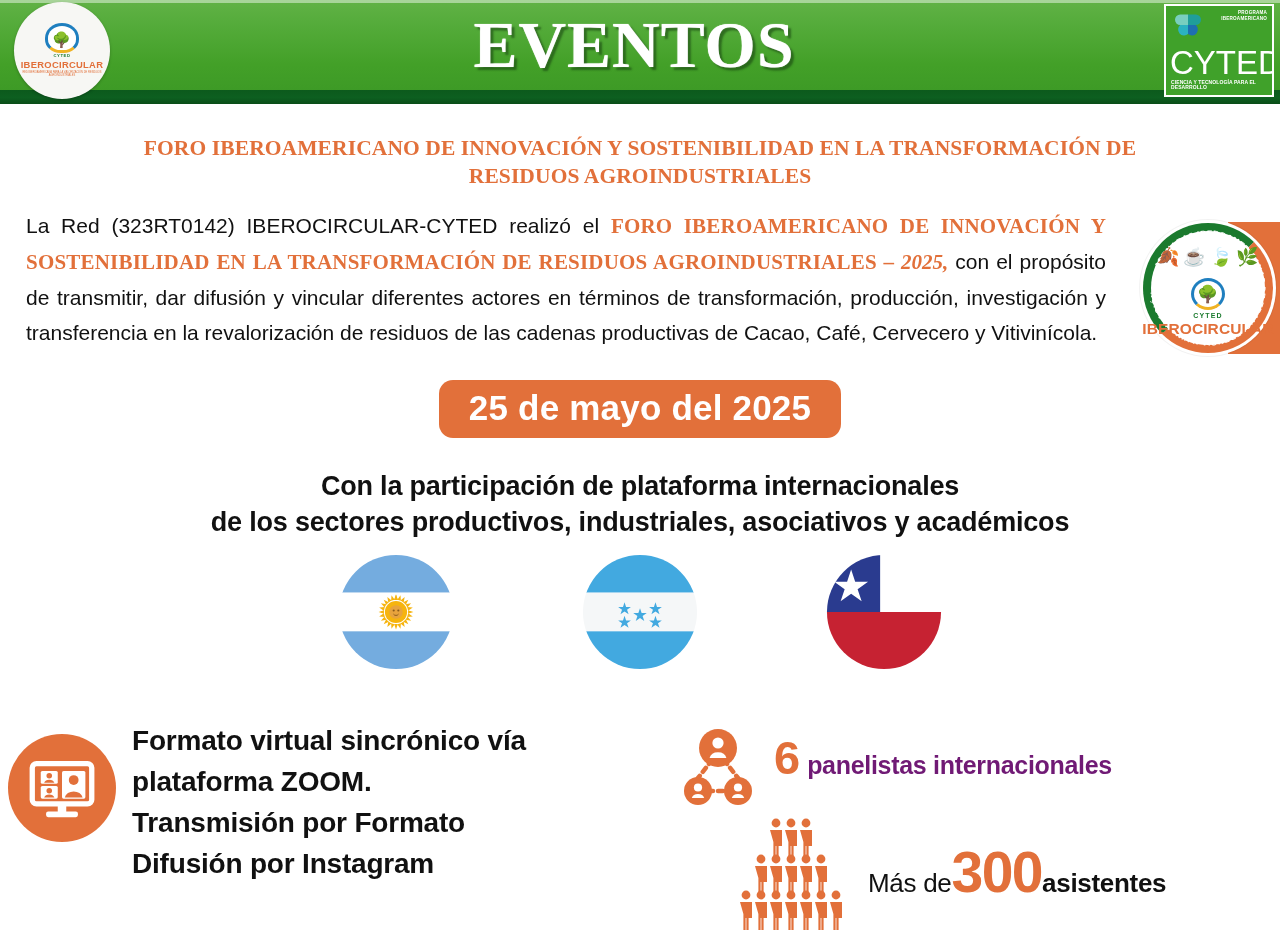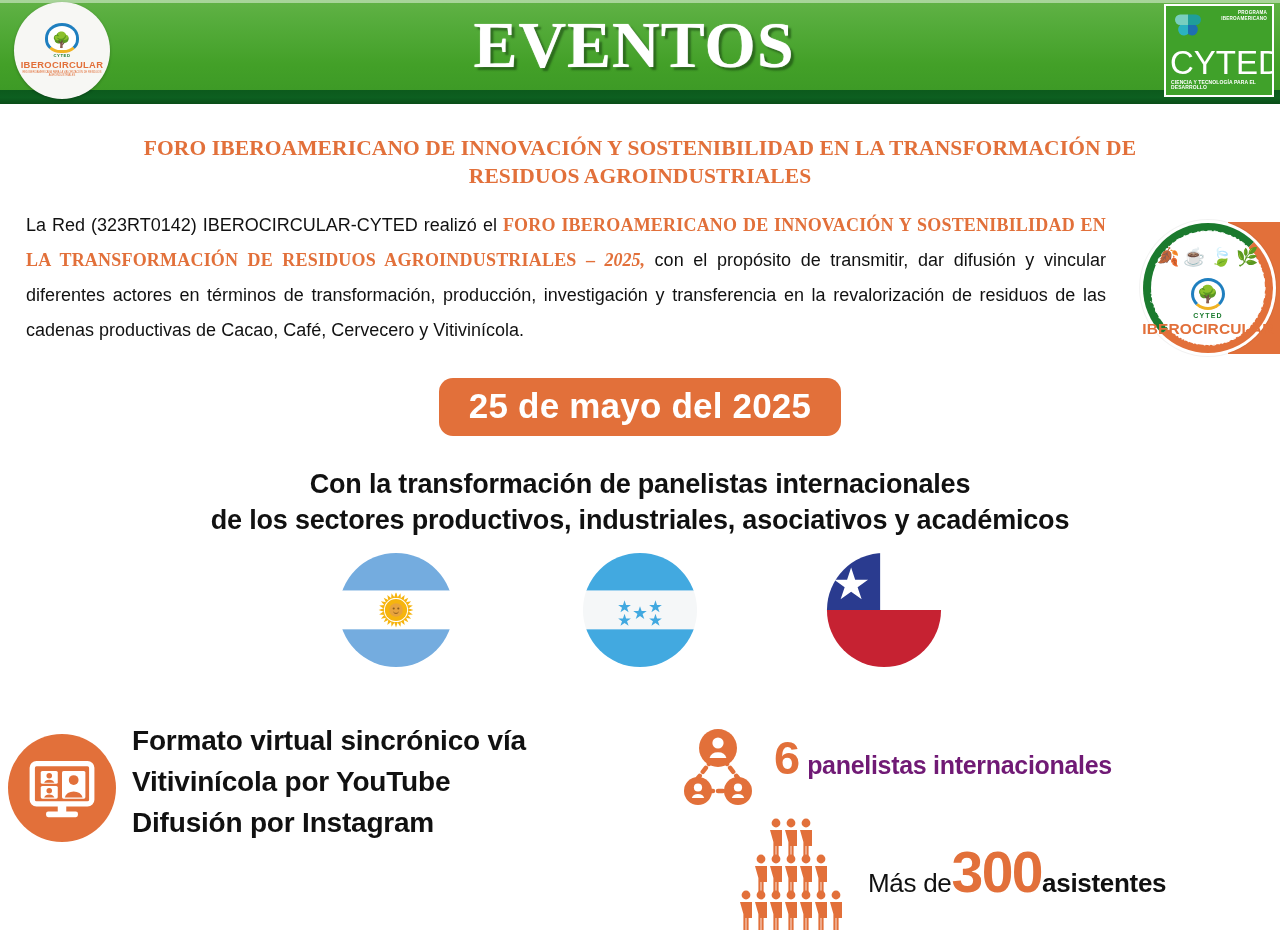--- a/index.html
+++ b/index.html
@@ -180,21 +180,21 @@
     color: #e2703a;
     letter-spacing: 0.1px;
   }
 
   
   .para {
     position: relative;
     margin: 18px 0 16px 26px;
     width: 1080px;
     text-align: justify;
-    font-size: 18px;
+    font-size: 21px;
     line-height: 35px;
     color: #111111;
     font-family: "Liberation Sans", sans-serif;
   }
   .para .hl {
     color: #e2703a;
     font-family: "Liberation Serif", "DejaVu Serif", serif;
     font-weight: bold;
     letter-spacing: 0.2px;
   }
@@ -508,21 +508,21 @@
       <div class="cy">CYTED</div>
       <div class="ib">IBEROCIRCULAR</div>
     </div>
   </div>
 
   <div class="date-row">
     <span class="date-pill">25 de mayo del 2025</span>
   </div>
 
   <div class="participation">
-    <div>Con la transformación de panelistas internacionales</div>
+    <div>Con la participación de plataforma internacionales</div>
     <div>de los sectores productivos, industriales, asociativos y académicos</div>
   </div>
 
   <div class="flags">
 
     <div class="flag">
       <svg viewBox="0 0 120 120">
         <clipPath id="c1">
             <circle cx="60" cy="60" r="59"></circle>
           </clipPath>
@@ -621,21 +621,22 @@
           <circle cx="20" cy="34.5" r="2.6" fill="#e2703a"></circle>
           <path d="M15.2 41 a5 4 0 0 1 9.6 0 Z" fill="#e2703a"></path>
           <circle cx="43" cy="24.5" r="4.6" fill="#e2703a"></circle>
           <path d="M34.6 41 a8.6 7.4 0 0 1 16.8 0 Z" fill="#e2703a"></path>
           <rect x="28" y="47" width="8" height="8" fill="#ffffff"></rect>
           <rect x="17" y="54" width="30" height="5.5" rx="2" fill="#ffffff"></rect>
         </svg>
       </div>
       <div class="zoom-text">
         <div>Formato virtual sincrónico vía</div>
-        <div>Vitivinícola por YouTube</div>
+        <div>plataforma ZOOM.</div>
+        <div>Transmisión por Formato</div>
         <div>Difusión por Instagram</div>
       </div>
     </div>
 
     <div class="panelists">
       <div class="people-tri">
         <svg viewBox="0 0 90 88">
           <g stroke="#e2703a" stroke-width="4.5" stroke-linecap="round" stroke-dasharray="5 5" fill="none">
             <line x1="36" y1="36" x2="22" y2="54"></line>
             <line x1="48" y1="36" x2="62" y2="54"></line>

